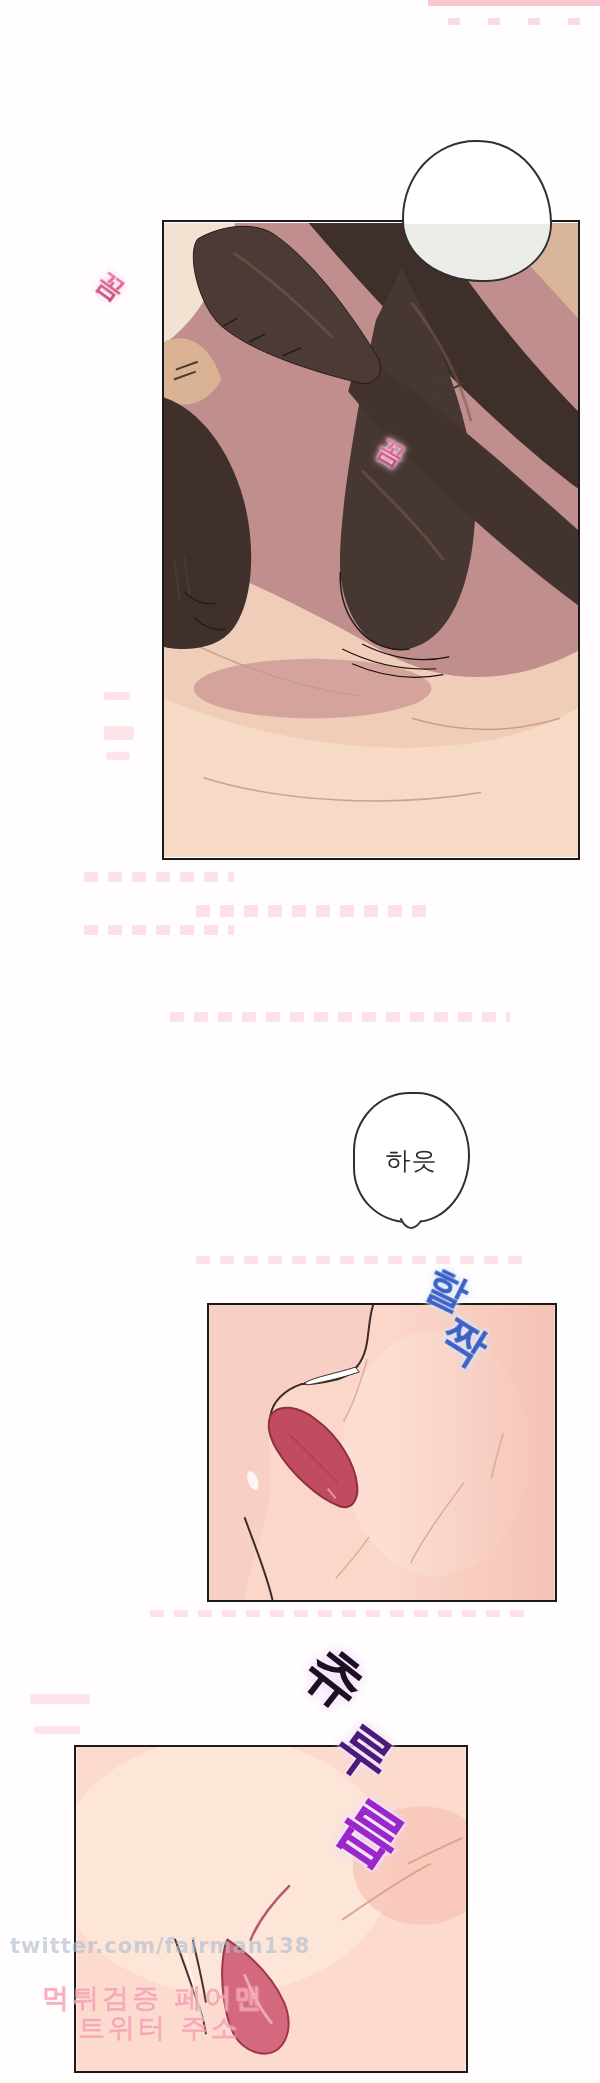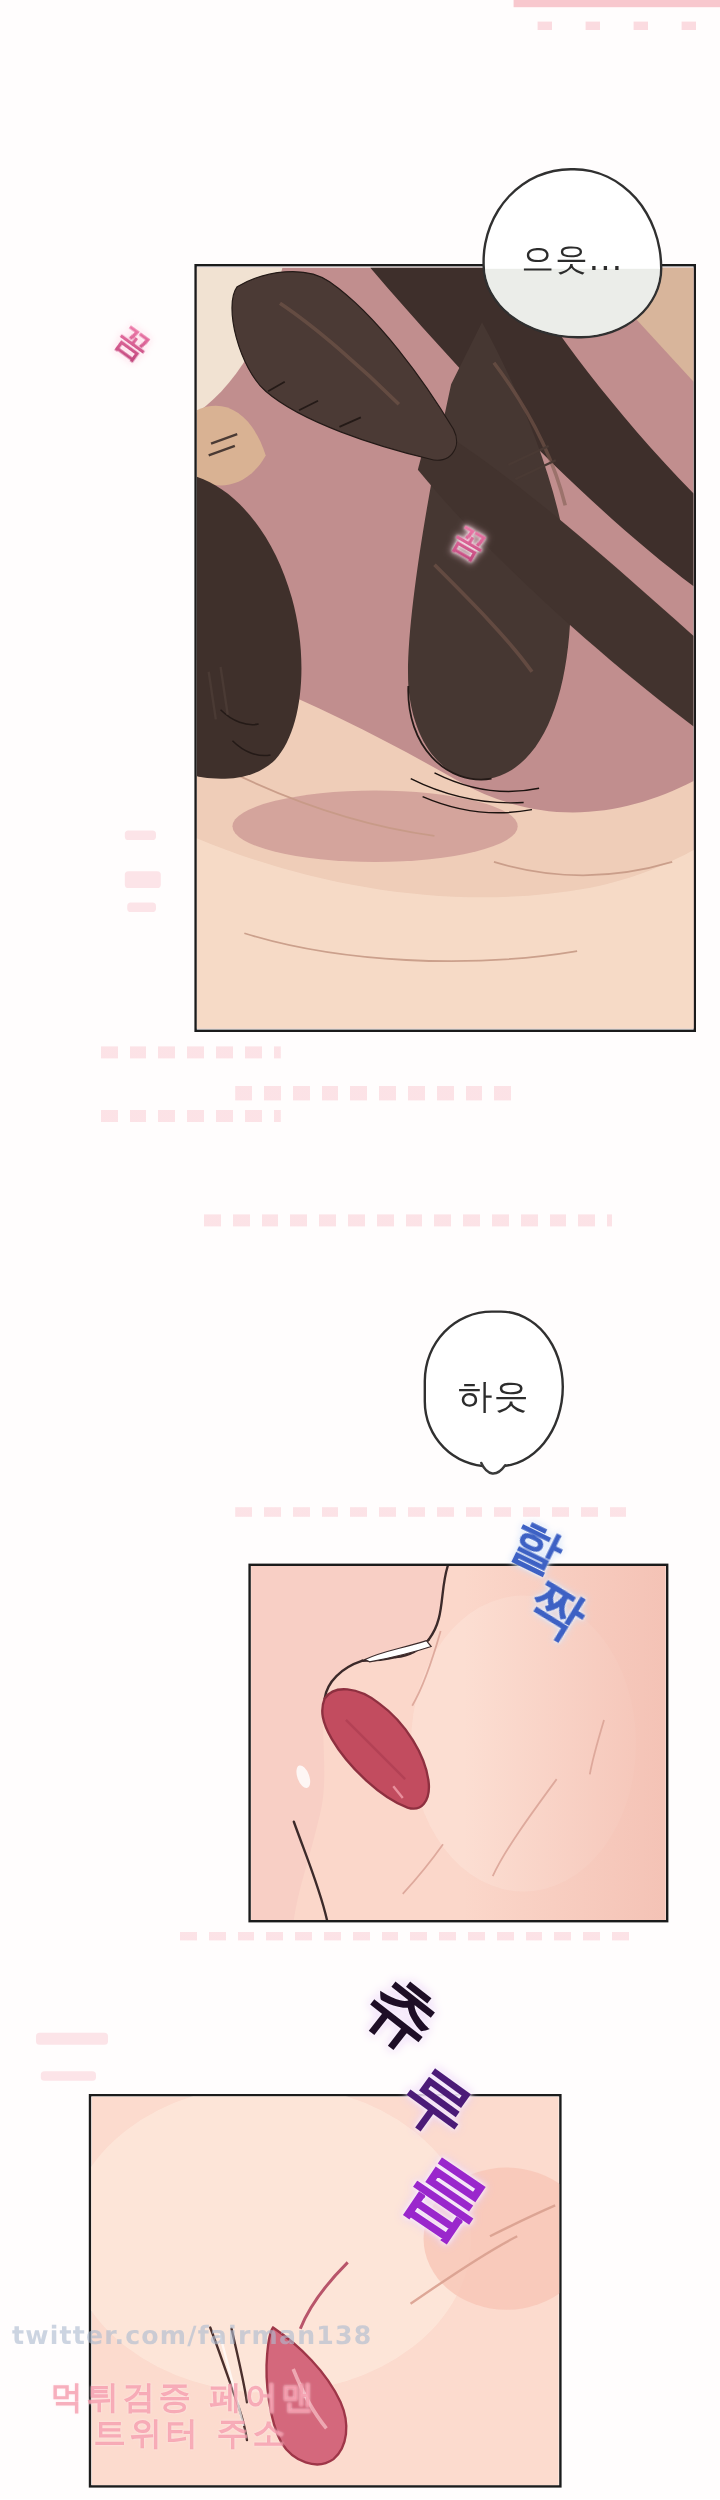--- a/index.html
+++ b/index.html
@@ -21,21 +21,21 @@
   #bubble-scream{
     left:402px;top:140px;width:150px;height:142px;
     border-radius:50% 50% 46% 54% / 56% 60% 42% 44%;
   }
   #bubble-scream .shade{position:absolute;left:0;right:0;top:82px;bottom:0;background:rgba(205,211,201,.40);}
   #bubble-scream .btxt{position:relative;display:block;margin-top:56px;font-size:27px;color:#2c2c2c;letter-spacing:1px;}
   #bubble-gasp{
     left:353px;top:1092px;width:117px;height:131px;
     border-radius:52% 48% 50% 50% / 48% 52% 55% 45%;
   }
-  #bubble-gasp .btxt{position:relative;display:block;margin-top:50px;font-size:29px;color:#2c2c2c;letter-spacing:1px;}
+  #bubble-gasp .btxt{position:relative;display:block;margin-top:50px;font-size:25px;color:#2c2c2c;letter-spacing:1px;}
   #bubble-gasp-tail{position:absolute;left:398px;top:1218px;z-index:6;}
   
   .sfx{position:absolute;z-index:6;font-weight:bold;white-space:nowrap;}
   .sfx span{display:inline-block;}
   .sfx-pink{
     background:linear-gradient(155deg,#f07cab 10%,#c2487e 55%,#8e2f78 95%);
     -webkit-background-clip:text;background-clip:text;color:transparent;
     filter:drop-shadow(0 0 1.5px #ffffff) drop-shadow(0 0 3px #ffd2e2);
     font-size:27px;
   }
@@ -207,21 +207,20 @@
       <path d="M108,200 C114,224 122,252 128,278" stroke="#ffffff" stroke-width="2" fill="none" opacity="0.7"></path>
 
       <path d="M216,140 C198,158 184,176 176,196" stroke="#b8556a" stroke-width="2.5" fill="none"></path>
       <path d="M153,195 C175,210 198,232 210,258 C218,276 216,296 204,306 C190,316 170,308 160,292 C150,274 146,240 148,218 C149,206 150,199 153,195 Z" fill="#d4687c" stroke="#9e3648" stroke-width="2"></path>
       <path d="M170,230 C178,250 188,268 198,280" stroke="#f2b4bc" stroke-width="3" fill="none" opacity="0.85"></path>
     </svg>
   </div>
 
   <div class="bubble" id="bubble-scream">
     <span class="shade"></span>
-    <span class="btxt">으읏...</span>
   </div>
 
   <div class="bubble" id="bubble-gasp">
     <span class="btxt">하읏</span>
   </div>
   <svg id="bubble-gasp-tail" width="26" height="18">
     <path d="M3,0 C7,11 16,13 23,2 L3,0 Z" fill="#ffffff"></path>
     <path d="M3,1 C8,12 16,13 23,3" stroke="#3a3a3a" stroke-width="2" fill="none" stroke-linecap="round"></path>
   </svg>
 

